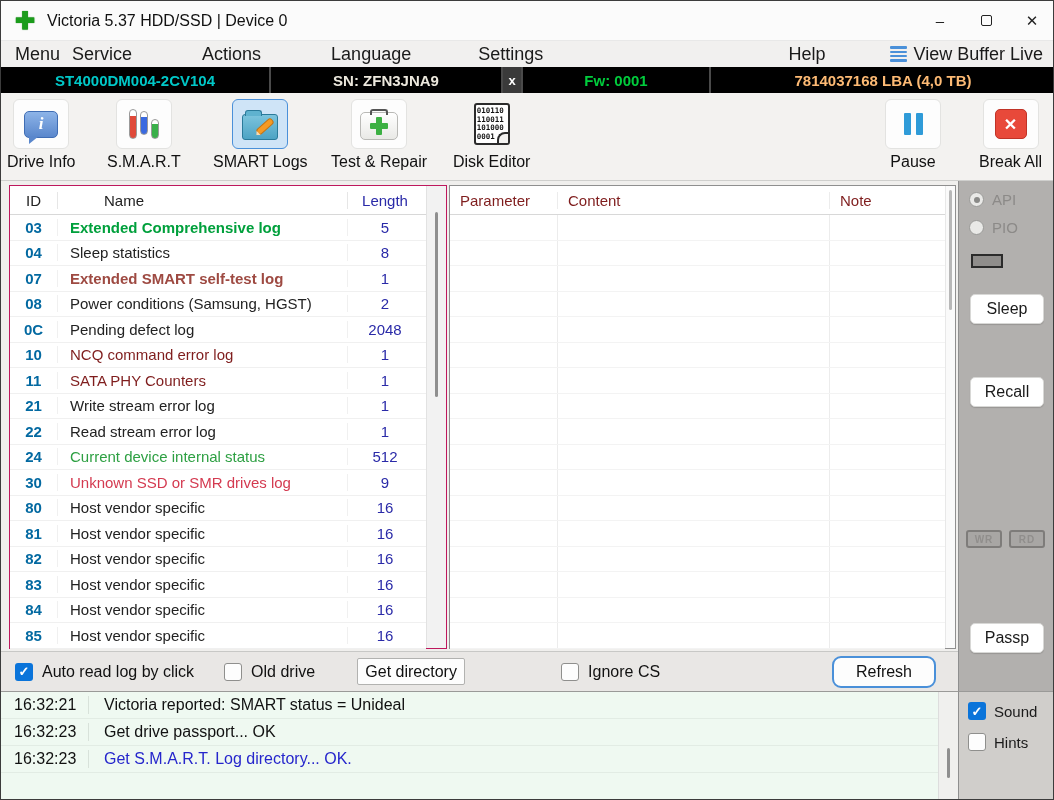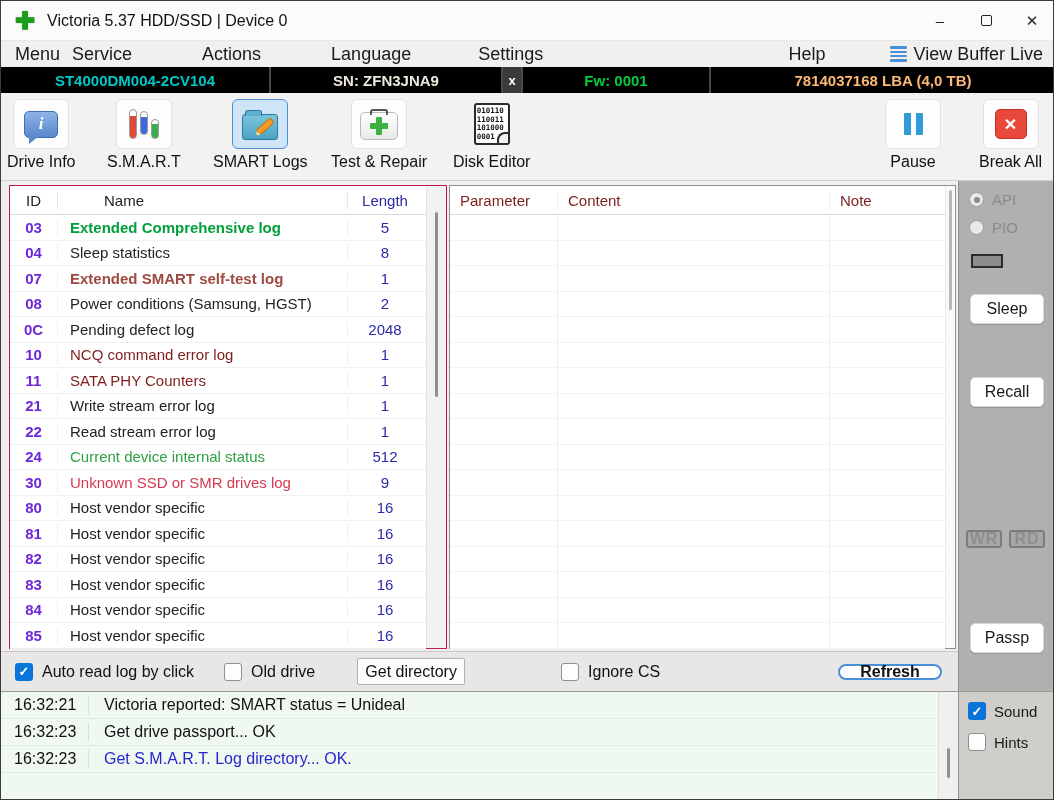--- a/index.html
+++ b/index.html
@@ -93,21 +93,21 @@
   
   .left-panel { position:absolute; left:8px; top:184px; width:438px; height:464px; background:#fff;
                 border:1px solid #be185d; display:flex; }
   .left-table { width:416px; }
   .thead { display:flex; height:29px; align-items:center; font-size:15px; color:#222;
            border-bottom:1px solid #d8d8d8; }
   .th { padding:0 4px; }
   .trow { display:flex; height:25.5px; align-items:center; font-size:15px;
           border-bottom:1px solid #f0f0f0; }
   .cell { overflow:hidden; white-space:nowrap; }
-  .col-id { width:48px; text-align:center; color:#6d28d9; font-weight:bold; border-right:1px solid #f0f0f0; }
+  .col-id { width:48px; text-align:center; color:#0369a1; font-weight:bold; border-right:1px solid #f0f0f0; }
   .th.col-id { font-weight:normal; color:#222; border-right:1px solid #e6e6e6; }
   .col-name { width:290px; padding-left:12px; color:#222; border-right:1px solid #f0f0f0; }
   .th.col-name { padding-left:46px; border-right:1px solid #e6e6e6; }
   .col-len { width:74px; text-align:center; color:#2a2aa8; }
   .n-green-bold { color:#00a03c; font-weight:bold; }
   .n-maroon-bold { color:#9e4a42; font-weight:bold; }
   .n-navy { color:#7f1d1d; }
   .n-green { color:#2ea043; }
   .n-red { color:#d43a50; }
   .vscroll-strip { width:20px; background:#f2f2f2; border-left:1px solid #e2e2e2; position:relative; }
@@ -133,38 +133,38 @@
   .radio { width:15px; height:15px; border-radius:50%; background:#e9e9e7; border:1px solid #9a9a98;
            display:flex; align-items:center; justify-content:center; }
   .radio.on:after { content:""; width:6px; height:6px; border-radius:50%; background:#8a8a88; }
   .led-rect { position:absolute; left:12px; top:73px; width:32px; height:14px; background:#8f8d8b;
               border:2px solid #2b2b2b; }
   .side-btn { position:absolute; left:11px; width:74px; height:30px; background:#fff; border:1px solid #d8d8d6;
               border-radius:5px; font-size:16px; color:#1a1a1a; display:flex; align-items:center;
               justify-content:center; box-shadow:0 1px 1px rgba(0,0,0,0.15); }
   .btn-sleep { top:113px; } .btn-recall { top:196px; } .btn-passp { top:442px; }
   .mini-btn { position:absolute; top:349px; width:36px; height:18px; background:#a8a6a4;
-              border:2px solid #7e7c7a; border-radius:3px; font-size:16px; font-weight:bold; color:#908e8c;
+              border:2px solid #7e7c7a; border-radius:3px; font-size:10px; font-weight:bold; color:#908e8c;
               display:flex; align-items:center; justify-content:center; letter-spacing:1px; }
   .btn-wr { left:7px; } .btn-rd { left:50px; }
 
   
   .controls { position:absolute; left:0; top:650px; width:957px; height:40px; background:#e9e7e5;
               border-top:1px solid #c8c8c6; display:flex; align-items:center; font-size:16px; color:#111; }
   .chk { width:18px; height:18px; border-radius:3px; display:inline-flex; align-items:center;
          justify-content:center; flex:none; }
   .chk.on { background:#0a74da; color:#fff; font-size:13px; font-weight:bold; }
   .chk.off { background:#fdfdfd; border:1px solid #8f8f8d; }
   .chk-group { display:flex; align-items:center; gap:9px; }
   .g-auto { margin-left:14px; } .g-old { margin-left:30px; } .g-ignore { margin-left:96px; }
   .btn-getdir { margin-left:42px; width:108px; height:27px; background:#fdfdfd; border:1px solid #b2b2b0;
                 border-radius:2px; font-size:16px; color:#111; display:flex; align-items:center; justify-content:center; }
-  .btn-refresh { margin-left:auto; margin-right:16px; width:104px; height:16px; background:#fdfdfd;
+  .btn-refresh { margin-left:auto; margin-right:22px; width:104px; height:32px; background:#fdfdfd;
                  border:2px solid #4a90d9; border-radius:9px; font-size:16px; color:#111;
-                 display:flex; align-items:center; justify-content:center;font-weight:bold; }
+                 display:flex; align-items:center; justify-content:center; }
 
   
   .logpanel { position:absolute; left:0; top:690px; width:957px; height:110px; background:#eff9f1;
               border-top:1px solid #9a9a98; display:flex; }
   .log-rows { flex:1; }
   .log-row { display:flex; height:27px; align-items:center; font-size:16px;
              border-bottom:1px solid #e2ece4; }
   .log-time { width:88px; padding-left:13px; color:#111; border-right:1px solid #d8e2da; flex:none; }
   .log-msg { padding-left:15px; color:#111; white-space:nowrap; }
   .log-msg.blue { color:#2626cc; }

